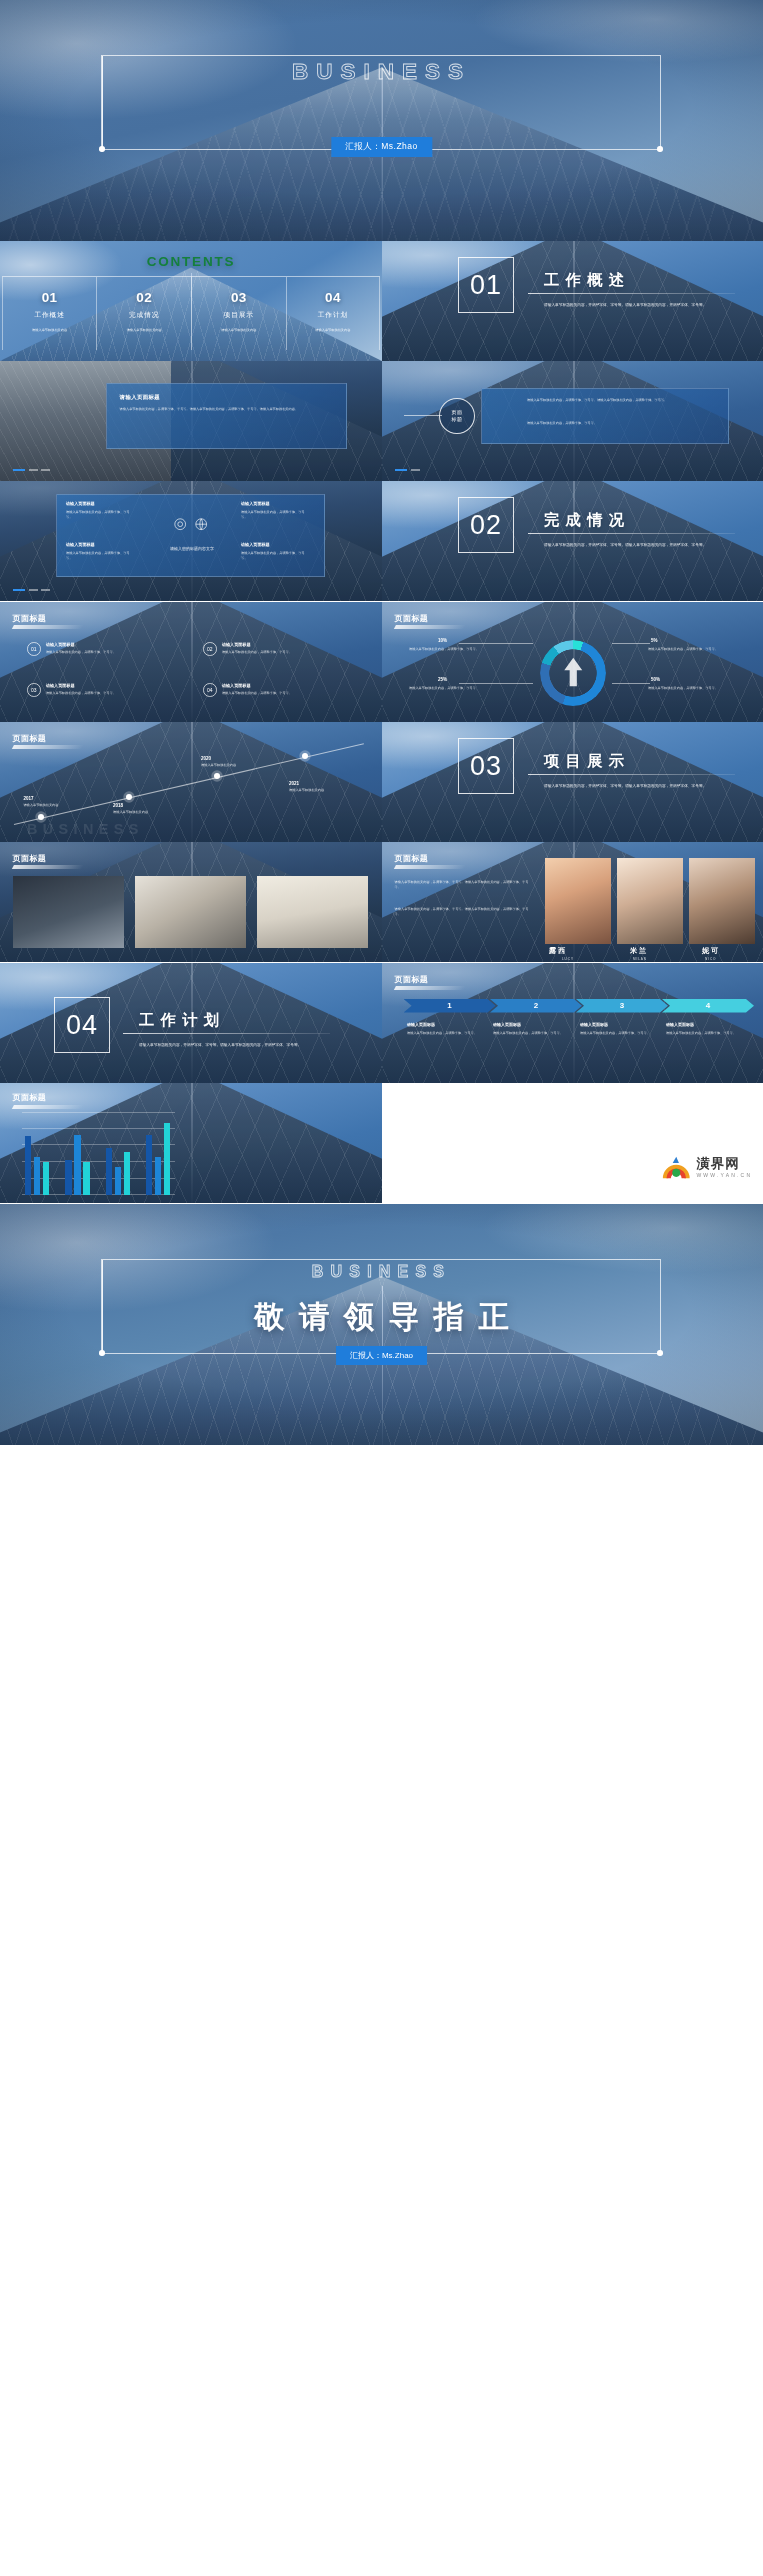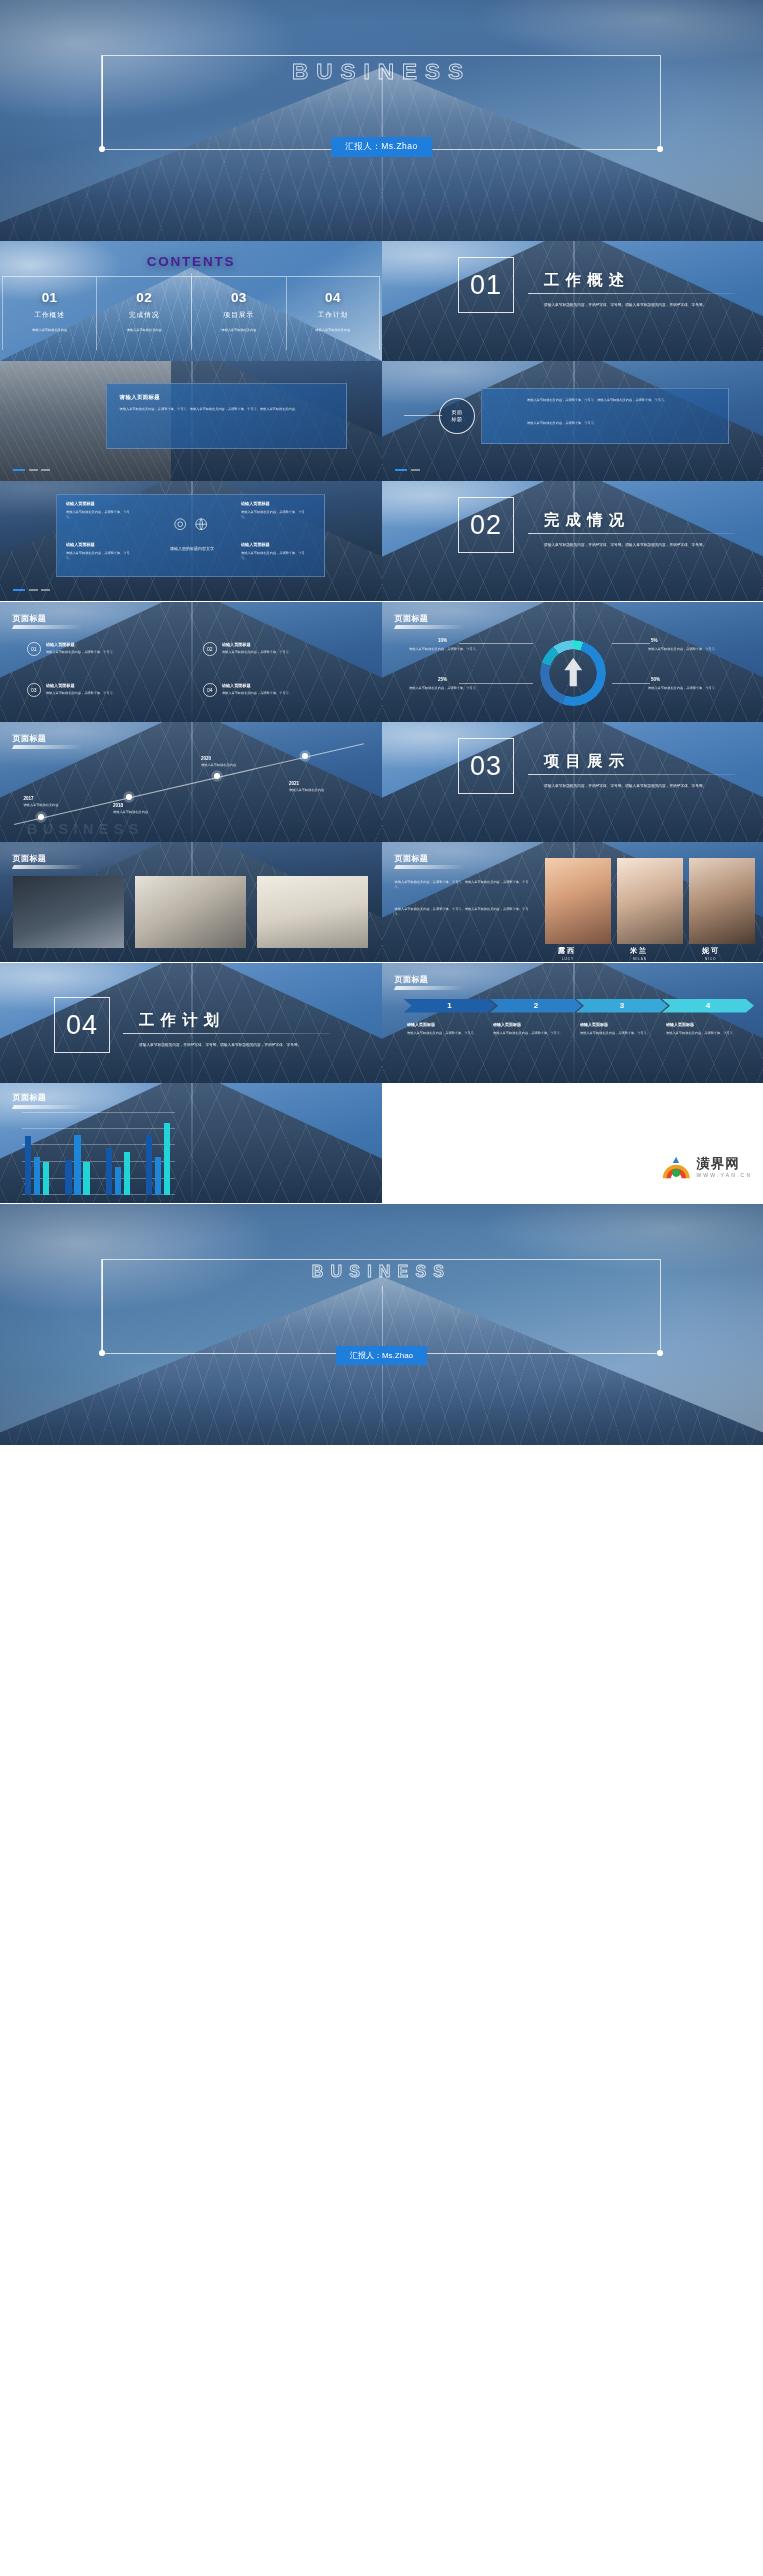--- a/index.html
+++ b/index.html
@@ -191,21 +191,21 @@
     background:
       repeating-linear-gradient(74deg, rgba(255,255,255,.13) 0 0.9px, rgba(0,0,0,0) 0.9px 12.6px),
       repeating-linear-gradient(-74deg, rgba(255,255,255,.13) 0 0.9px, rgba(0,0,0,0) 0.9px 12.6px),
       linear-gradient(to bottom, #9fbad6 0%, #6d94bd 35%, #4a739f 75%, #3a5f8a 100%);
     opacity: .85;
   }
   #contents .tower:after { content: none; }
   .contents-head {
     position: absolute; left: 0; right: 0; top: 12.6px;
     text-align: center;
-    font-size: 13.5px; font-weight: 700; letter-spacing: 1.8px; color: #4c1d95;
+    font-size: 13.5px; font-weight: 700; letter-spacing: 1.8px; color: #15803d;
     text-shadow: 0 1.8px 7.2px rgba(15,35,60,.45);
   }
   .contents-grid {
     position: absolute; left: 1.8px; right: 1.8px; top: 35px; height: 74px;
     display: grid; grid-template-columns: repeat(4, 1fr);
     border-top: 0.9px solid rgba(255,255,255,.55);
   }
   .contents-cell {
     border-left: 0.9px solid rgba(255,255,255,.45);
     text-align: center;
@@ -692,21 +692,21 @@
       <span>页面标题</span>
       <span class="under"></span>
     </div>
     <div class="body-xs" style="position:absolute;left:12.6px;top:38px;width:135px;">请输入章节标题相关内容，并调整字体、字号等。请输入章节标题相关内容，并调整字体、字号等。</div>
     <div class="body-xs" style="position:absolute;left:12.6px;top:65px;width:135px;">请输入章节标题相关内容，并调整字体、字号等。请输入章节标题相关内容，并调整字体、字号等。</div>
 
     <div class="ppl ppl-1" style="left:163px; top:16px; width:66px; height:86px;"></div>
     <div class="ppl ppl-2" style="left:235px; top:16px; width:66px; height:86px;"></div>
     <div class="ppl ppl-3" style="left:307px; top:16px; width:66px; height:86px;"></div>
 
-    <div class="ppl-name" style="left:176px; top:104px;">露西</div>
+    <div class="ppl-name" style="left:167px; top:104px;">露西</div>
     <div class="ppl-name" style="left:248px; top:104px;">米兰</div>
     <div class="ppl-name" style="left:320px; top:104px;">妮可</div>
 
     <div class="ppl-sub" style="left:180px; top:115px;">LUCY</div>
     <div class="ppl-sub" style="left:251px; top:115px;">MILAN</div>
     <div class="ppl-sub" style="left:323px; top:115px;">NICO</div>
   </div>
 
   <div class="slide half" id="s04">
     <div class="bg">
@@ -831,17 +831,18 @@
       <div class="tower">
           <div class="seam"></div>
         </div>
       <div class="vignette"></div>
     </div>
     <div class="cover-frame" style="left:101px; top:55px;">
       <span class="dot l"></span>
       <span class="dot r"></span>
     </div>
     <div class="business">BUSINESS</div>
+    <div class="thanks">敬请领导指正</div>
     <div class="reporter">汇报人：Ms.Zhao</div>
   </div>
 
 </div>
 
 
 </body></html>

